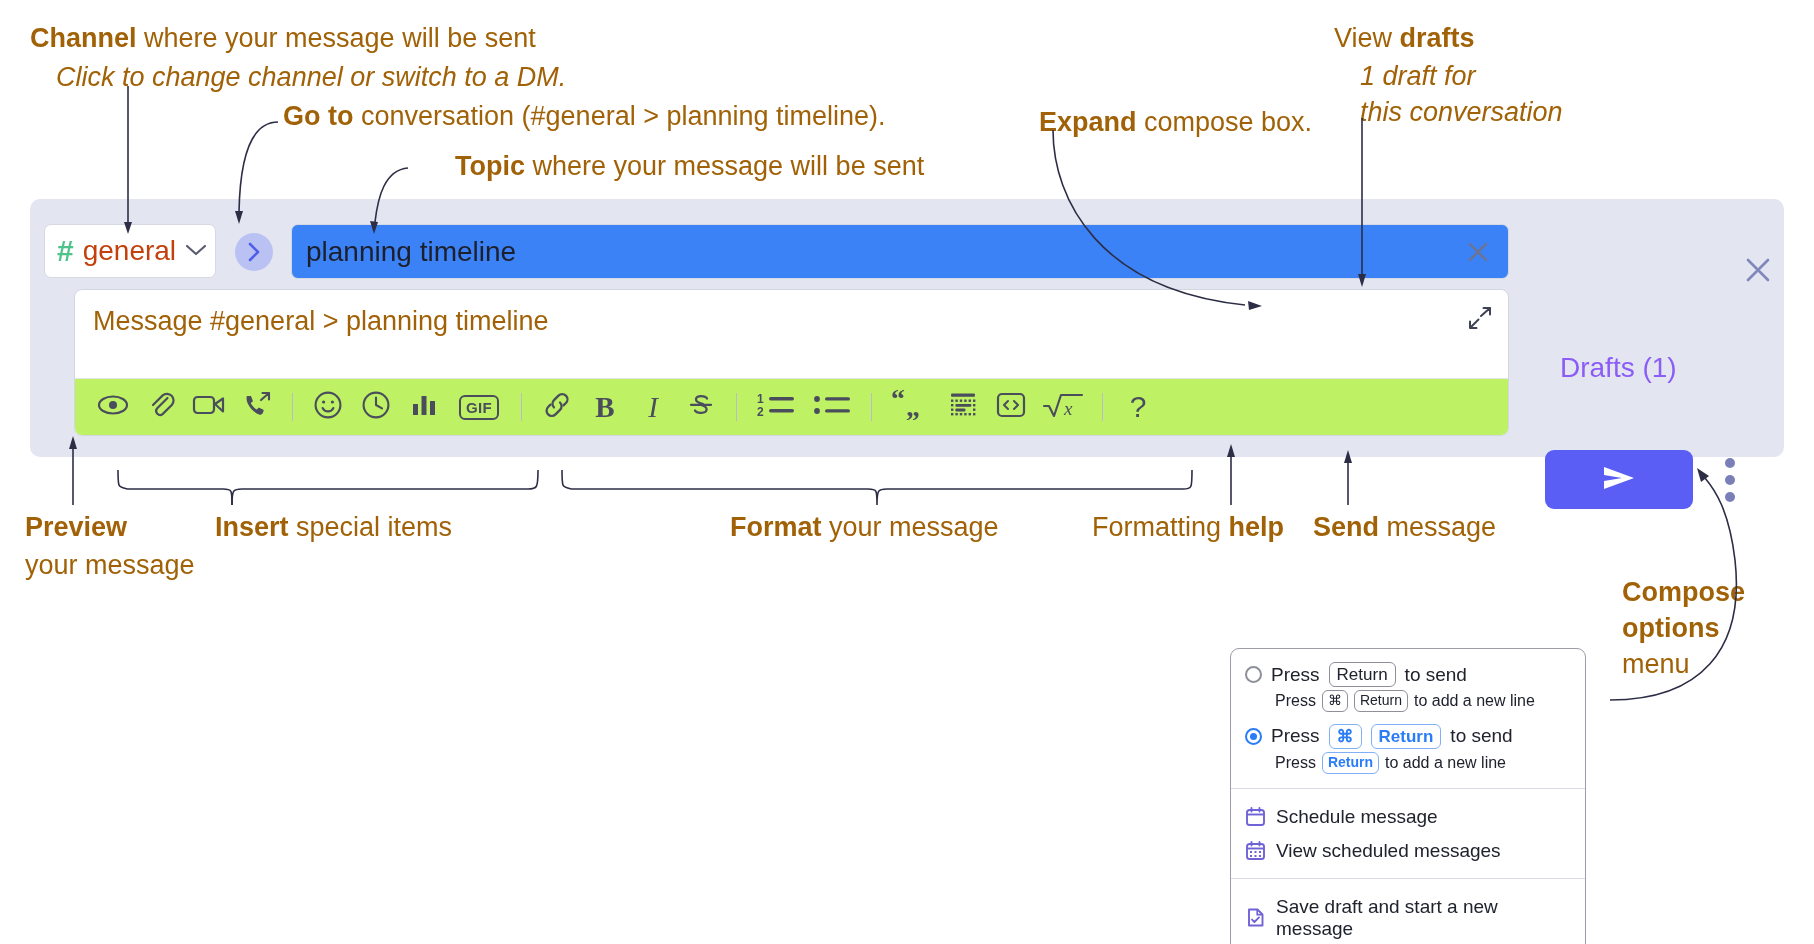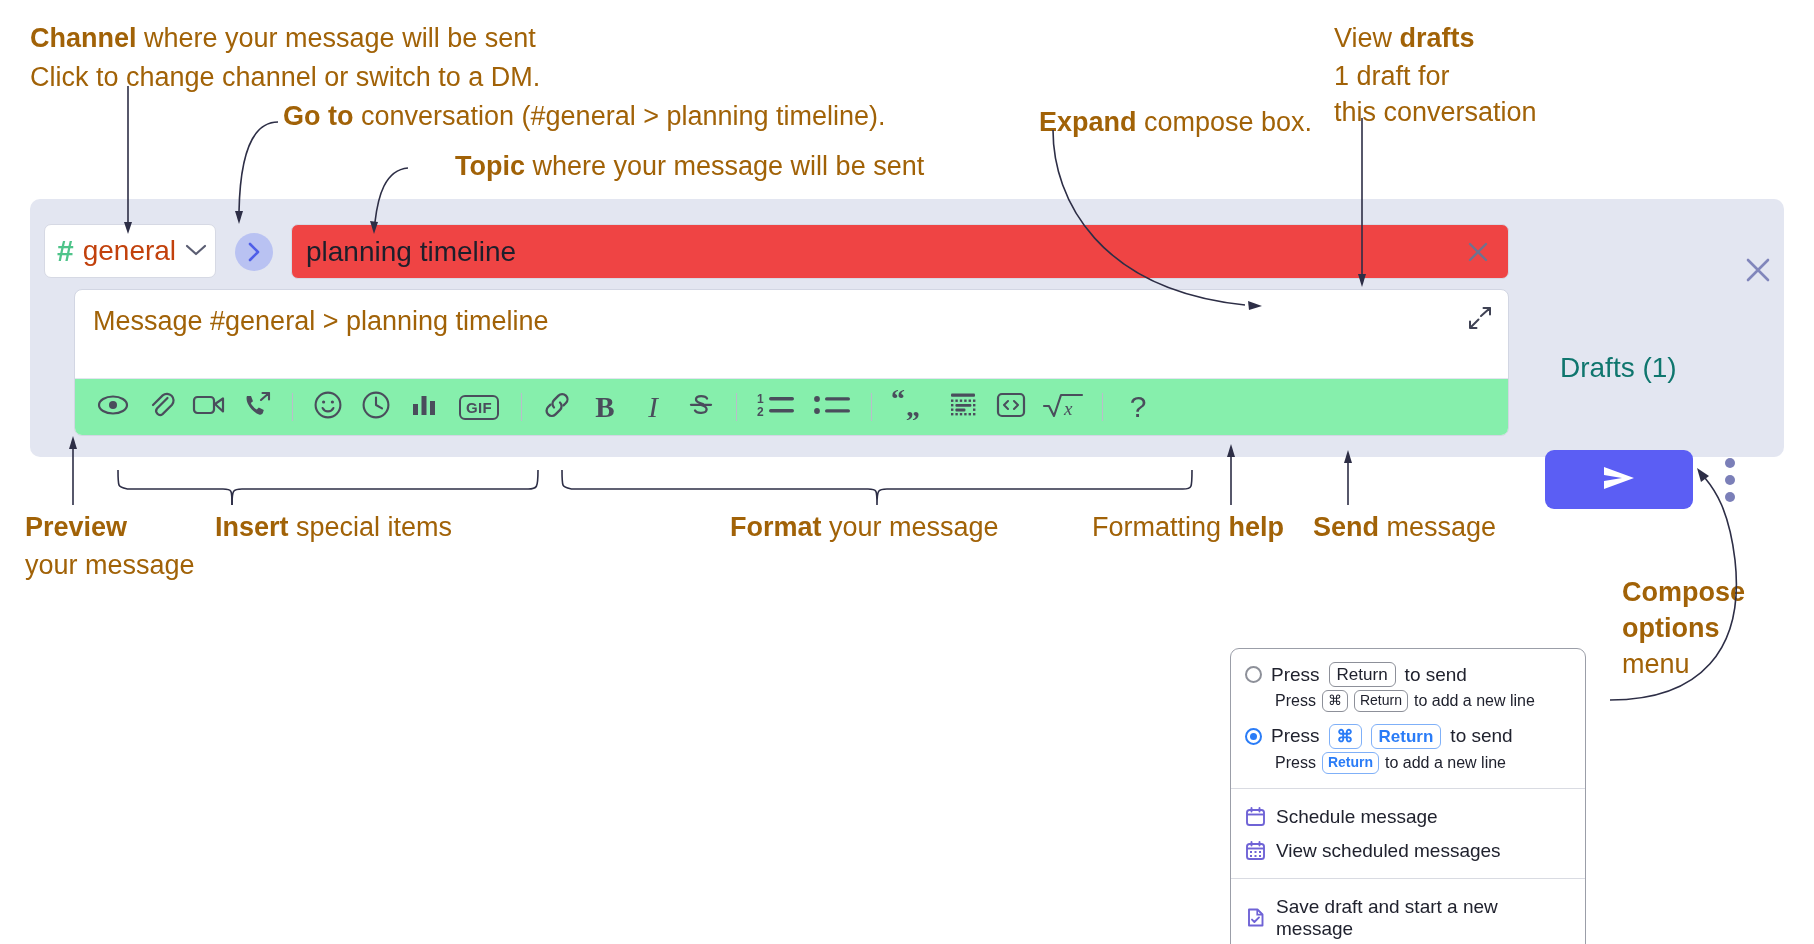--- a/index.html
+++ b/index.html
@@ -15,21 +15,21 @@
 
   
   .callout{
     font-family:"Liberation Sans", sans-serif;
     color:#a16207;
     font-size:27px;
     line-height:1.22;
     white-space:nowrap;
   }
   .callout b{font-weight:700;}
-  .callout .it{}
+  .callout .it{font-style:italic;margin-left:26px;}
 
   
   #compose-panel{
     left:30px;top:199px;width:1754px;height:258px;
     background:#e3e6f1;
     border-radius:10px;
   }
   #compose-inner{
     left:30px;top:199px;width:1494px;height:258px;
   }
@@ -50,21 +50,21 @@
     position:absolute;left:205px;top:34px;
     width:38px;height:38px;border-radius:50%;
     background:#b9c2f2;
     display:flex;align-items:center;justify-content:center;
   }
   .goto-btn svg{display:block;}
 
   .topic-field{
     position:absolute;left:261px;top:25px;
     width:1218px;height:55px;
-    background:#ef4444;border:1px solid #d6d9e4;border-radius:7px;
+    background:#3b82f6;border:1px solid #d6d9e4;border-radius:7px;
     display:flex;align-items:center;box-sizing:border-box;
     padding:0 14px;
   }
   .topic-value{font-size:28px;color:#1d1f2b;}
   .topic-clear{margin-left:auto;color:#6e7390;display:flex;align-items:center;}
 
   .msg-box{
     position:absolute;left:44px;top:90px;
     width:1435px;height:147px;
     background:#ffffff;border:1px solid #d2d6e3;border-radius:8px;
@@ -74,21 +74,21 @@
     position:absolute;left:18px;top:16px;
     font-size:27px;color:#a16207;
   }
   .expand-btn{
     position:absolute;right:14px;top:14px;
     width:28px;height:28px;color:#3f4254;
   }
 
   .toolbar{
     position:absolute;left:0;right:0;bottom:0;height:57px;
-    background:#86efac;border-top:1px solid #e2e5ef;
+    background:#bef264;border-top:1px solid #e2e5ef;
     border-radius:0 0 7px 7px;
     display:flex;align-items:center;
     padding-left:14px;box-sizing:border-box;
   }
   .tb-item{
     width:48px;height:44px;
     display:flex;align-items:center;justify-content:center;
     color:#4a4d5c;flex:0 0 auto;
   }
   .tb-sep{
@@ -100,21 +100,21 @@
     font-size:15px;font-weight:700;letter-spacing:.3px;
     padding:3px 5px;line-height:1;color:#4a4d5c;
   }
   .tb-b{font-size:29px;font-weight:700;font-family:"Liberation Serif",serif;}
   .tb-i{font-size:29px;font-style:italic;font-family:"Liberation Serif",serif;}
   .tb-help{font-size:30px;font-weight:400;}
 
   
   .drafts-link{
     position:absolute;left:1560px;top:352px;
-    font-size:28px;color:#0f766e;
+    font-size:28px;color:#8b5cf6;
   }
   .panel-close{
     position:absolute;left:1740px;top:252px;
     color:#8186bb;
   }
   .send-btn{
     position:absolute;left:1545px;top:450px;
     width:148px;height:59px;border-radius:9px;
     background:#5b5ef4;
     display:flex;align-items:center;justify-content:center;

